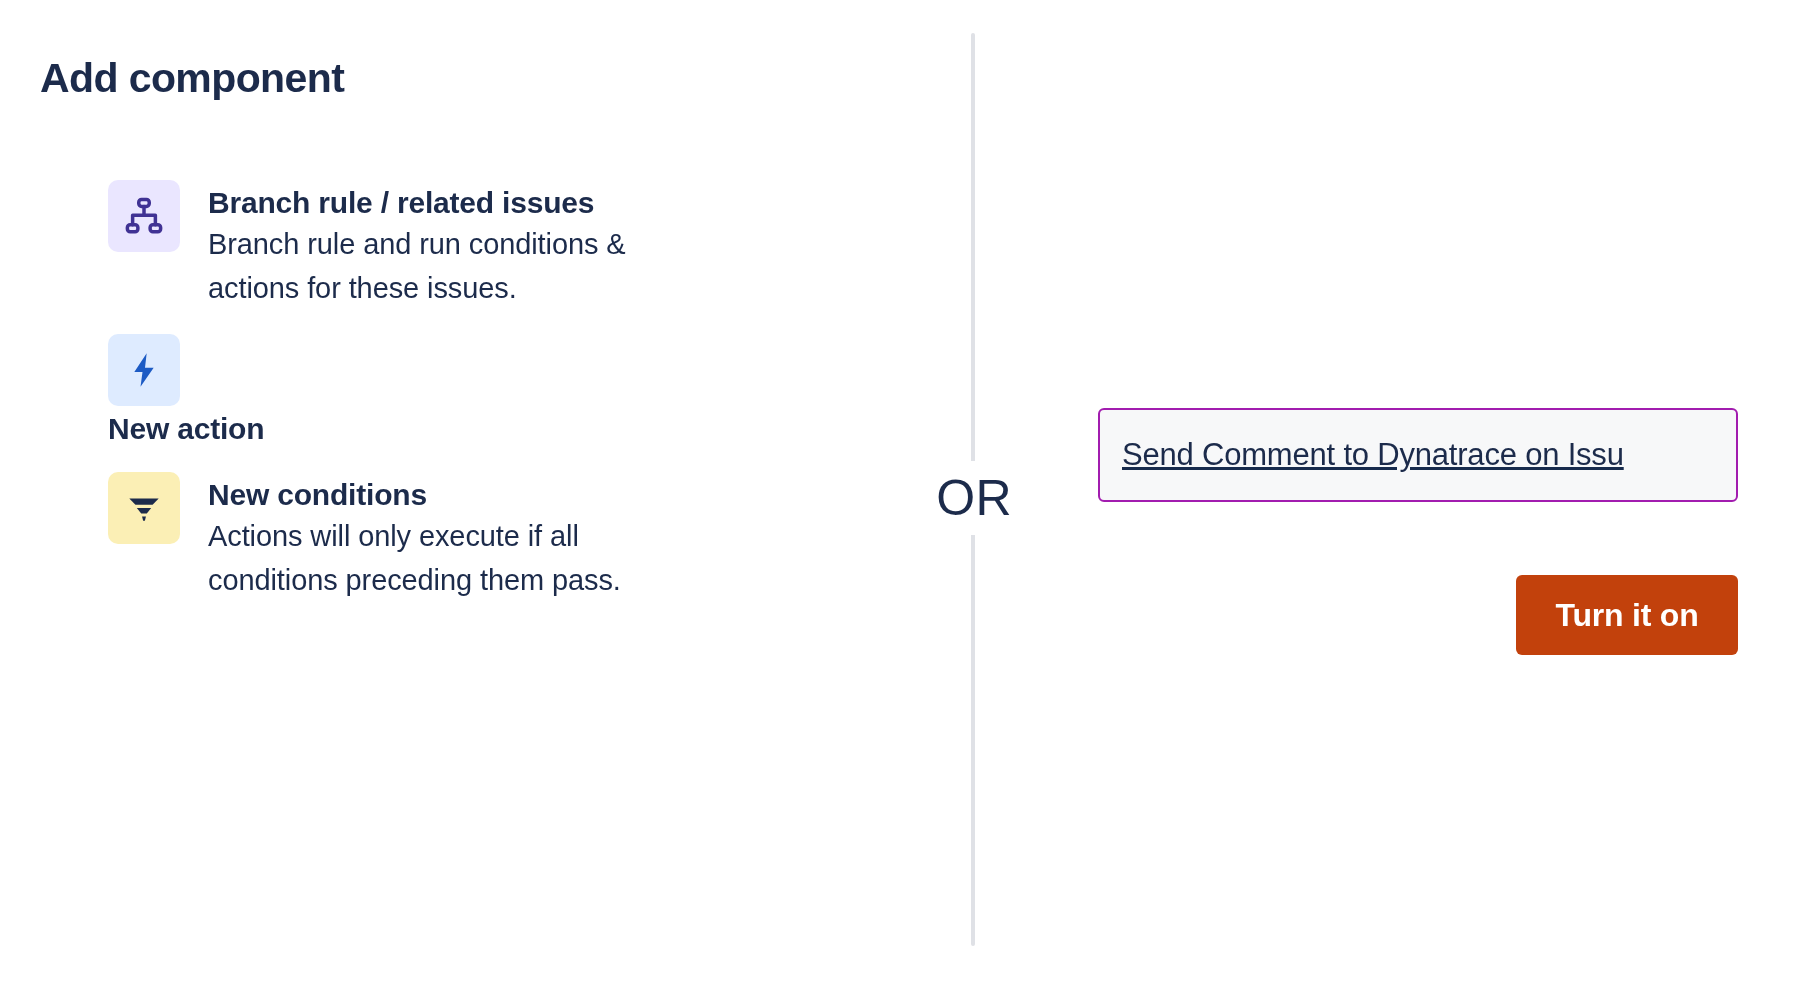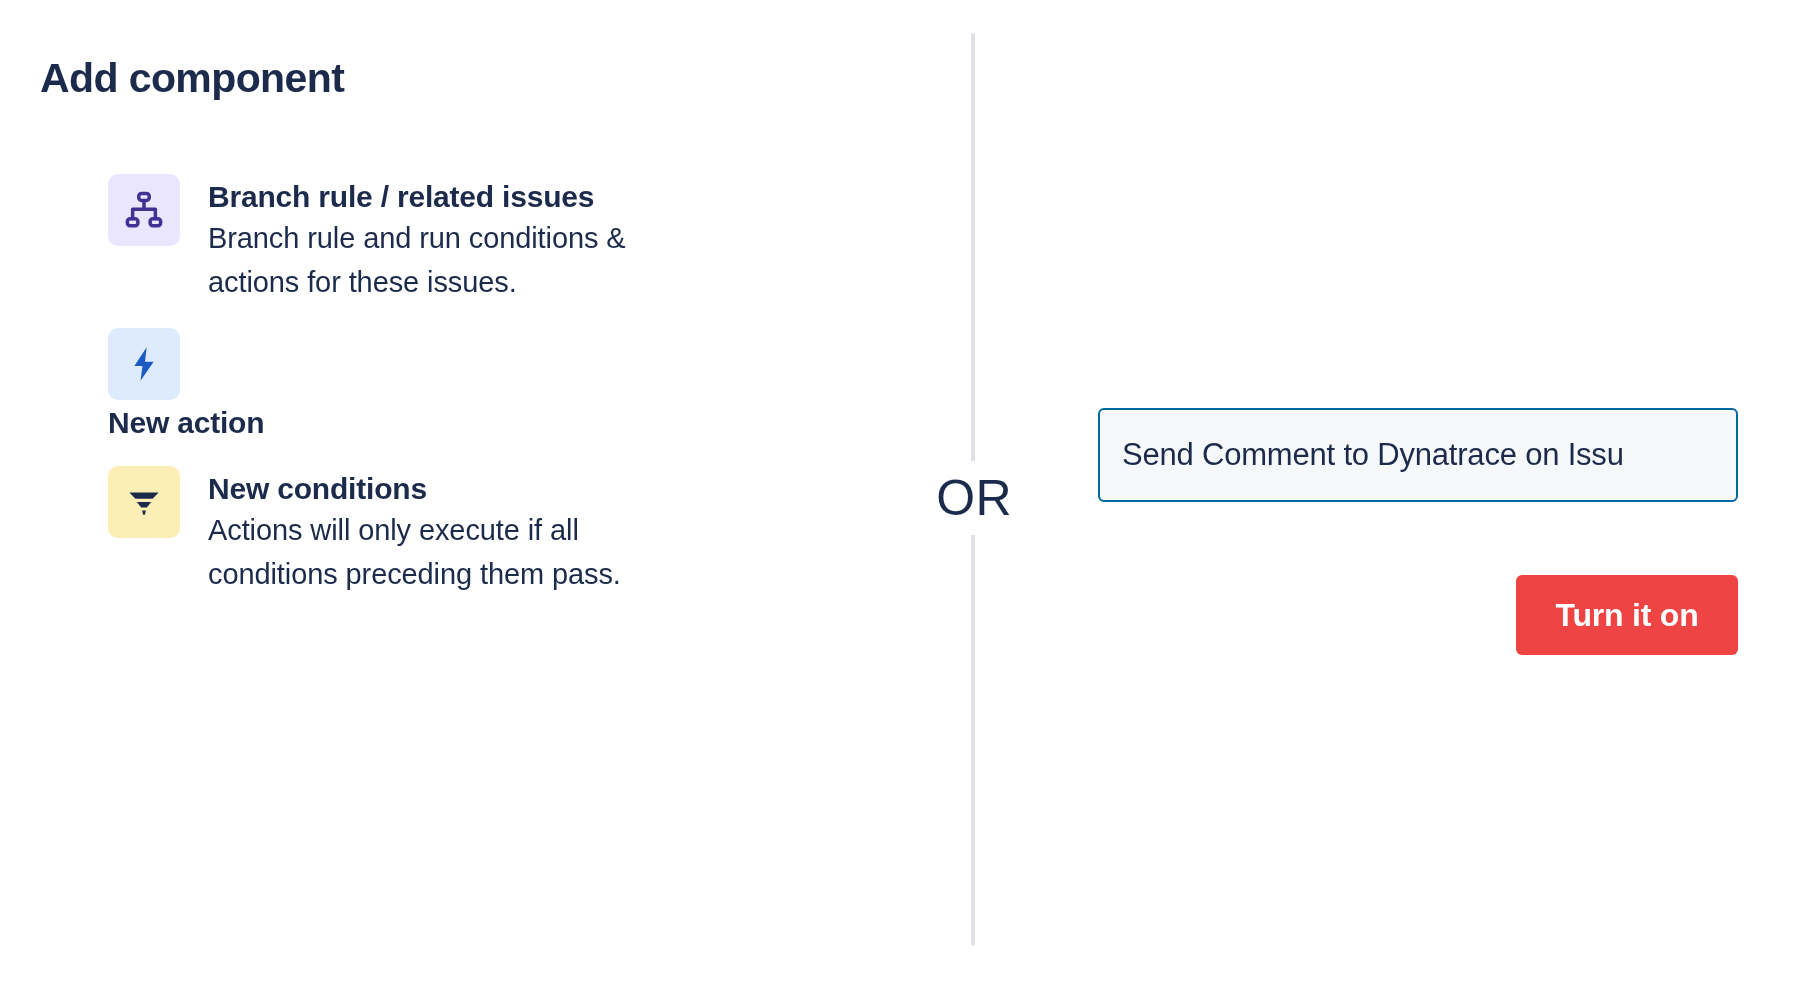--- a/index.html
+++ b/index.html
@@ -35,21 +35,21 @@
     letter-spacing: -0.6px;
     color: #1C2B4B;
     line-height: 1.15;
     white-space: nowrap;
   }
 
   
   .component-list {
     position: absolute;
     left: 108px;
-    top: 174px;
+    top: 180px;
     width: 620px;
   }
   .component-item {
     display: flex;
     align-items: flex-start;
     margin-bottom: 22px;
     cursor: pointer;
   }
   .component-icon-box {
     flex: 0 0 auto;
@@ -114,43 +114,44 @@
 
   
   .rule-name-field {
     position: absolute;
     left: 1098px;
     top: 408px;
     width: 640px;
     height: 94px;
     box-sizing: border-box;
     background: #F7F8F9;
-    border: 2px solid #0369a1;
+    border: 2px solid #a21caf;
     border-radius: 6px;
     display: flex;
     align-items: center;
     overflow: hidden;
     padding: 16px 22px;
+    text-decoration: underline;
   }
   .rule-name-value {
     font-size: 31px;
     line-height: 1.2;
     color: #1C2B4B;
     white-space: nowrap;
     letter-spacing: -0.2px;
     overflow: hidden;
   }
 
   .turn-on-button {
     position: absolute;
     left: 1516px;
     top: 575px;
     width: 222px;
     height: 80px;
-    background: #ef4444;
+    background: #c2410c;
     color: #ffffff;
     border: none;
     border-radius: 6px;
     font-family: "Liberation Sans", sans-serif;
     font-size: 32px;
     font-weight: bold;
     letter-spacing: -0.2px;
     cursor: pointer;
     display: flex;
     align-items: center;

